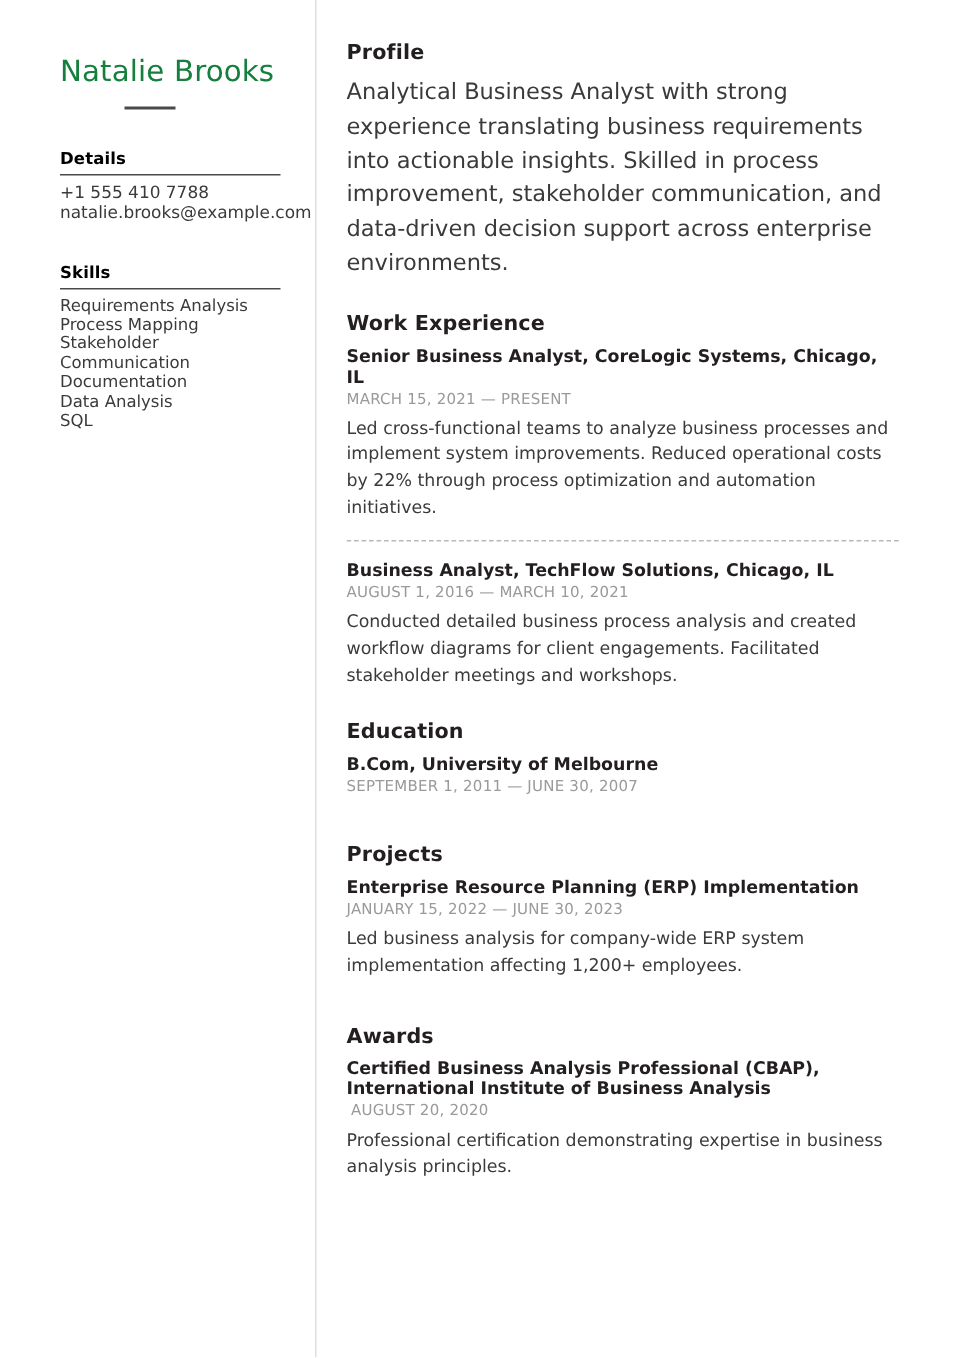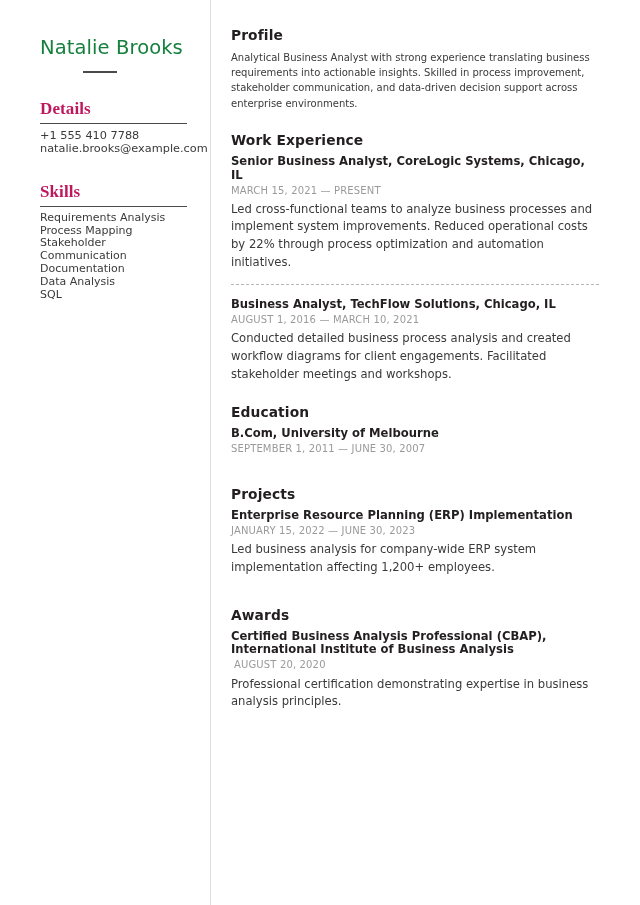--- a/index.html
+++ b/index.html
@@ -50,26 +50,25 @@
   .name-rule {
     width: 34px;
     height: 1.5px;
     background: #4a4a4a;
     margin: 12px 0 0 43px;
   }
   .side-section {
     margin-top: 26px;
   }
   .side-heading {
-    font-size: 17px;
+    font-size: 11px;
     font-weight: 700;
     letter-spacing: 0.1px;
-    color: #be185d;
+    color: #000000;
     margin: 0 0 4px 0;
-    font-family: Liberation Serif, serif;
   }
   .side-rule {
     width: 147px;
     height: 1px;
     background: #4a4a4a;
     margin-bottom: 5px;
   }
   .side-text {
     font-size: 11.3px;
     line-height: 1.18;
@@ -101,21 +100,21 @@
     margin-bottom: 21px;
   }
   .section-heading {
     font-size: 13.8px;
     font-weight: 700;
     color: #231f20;
     margin: 0 0 7px 0;
     letter-spacing: 0.1px;
   }
   .body-text {
-    font-size: 10px;
+    font-size: 15px;
     line-height: 1.52;
     color: #3a3a3a;
     margin: 0;
   }
   .entry {
     margin-bottom: 2px;
   }
   .entry-title {
     font-size: 11.6px;
     font-weight: 700;

